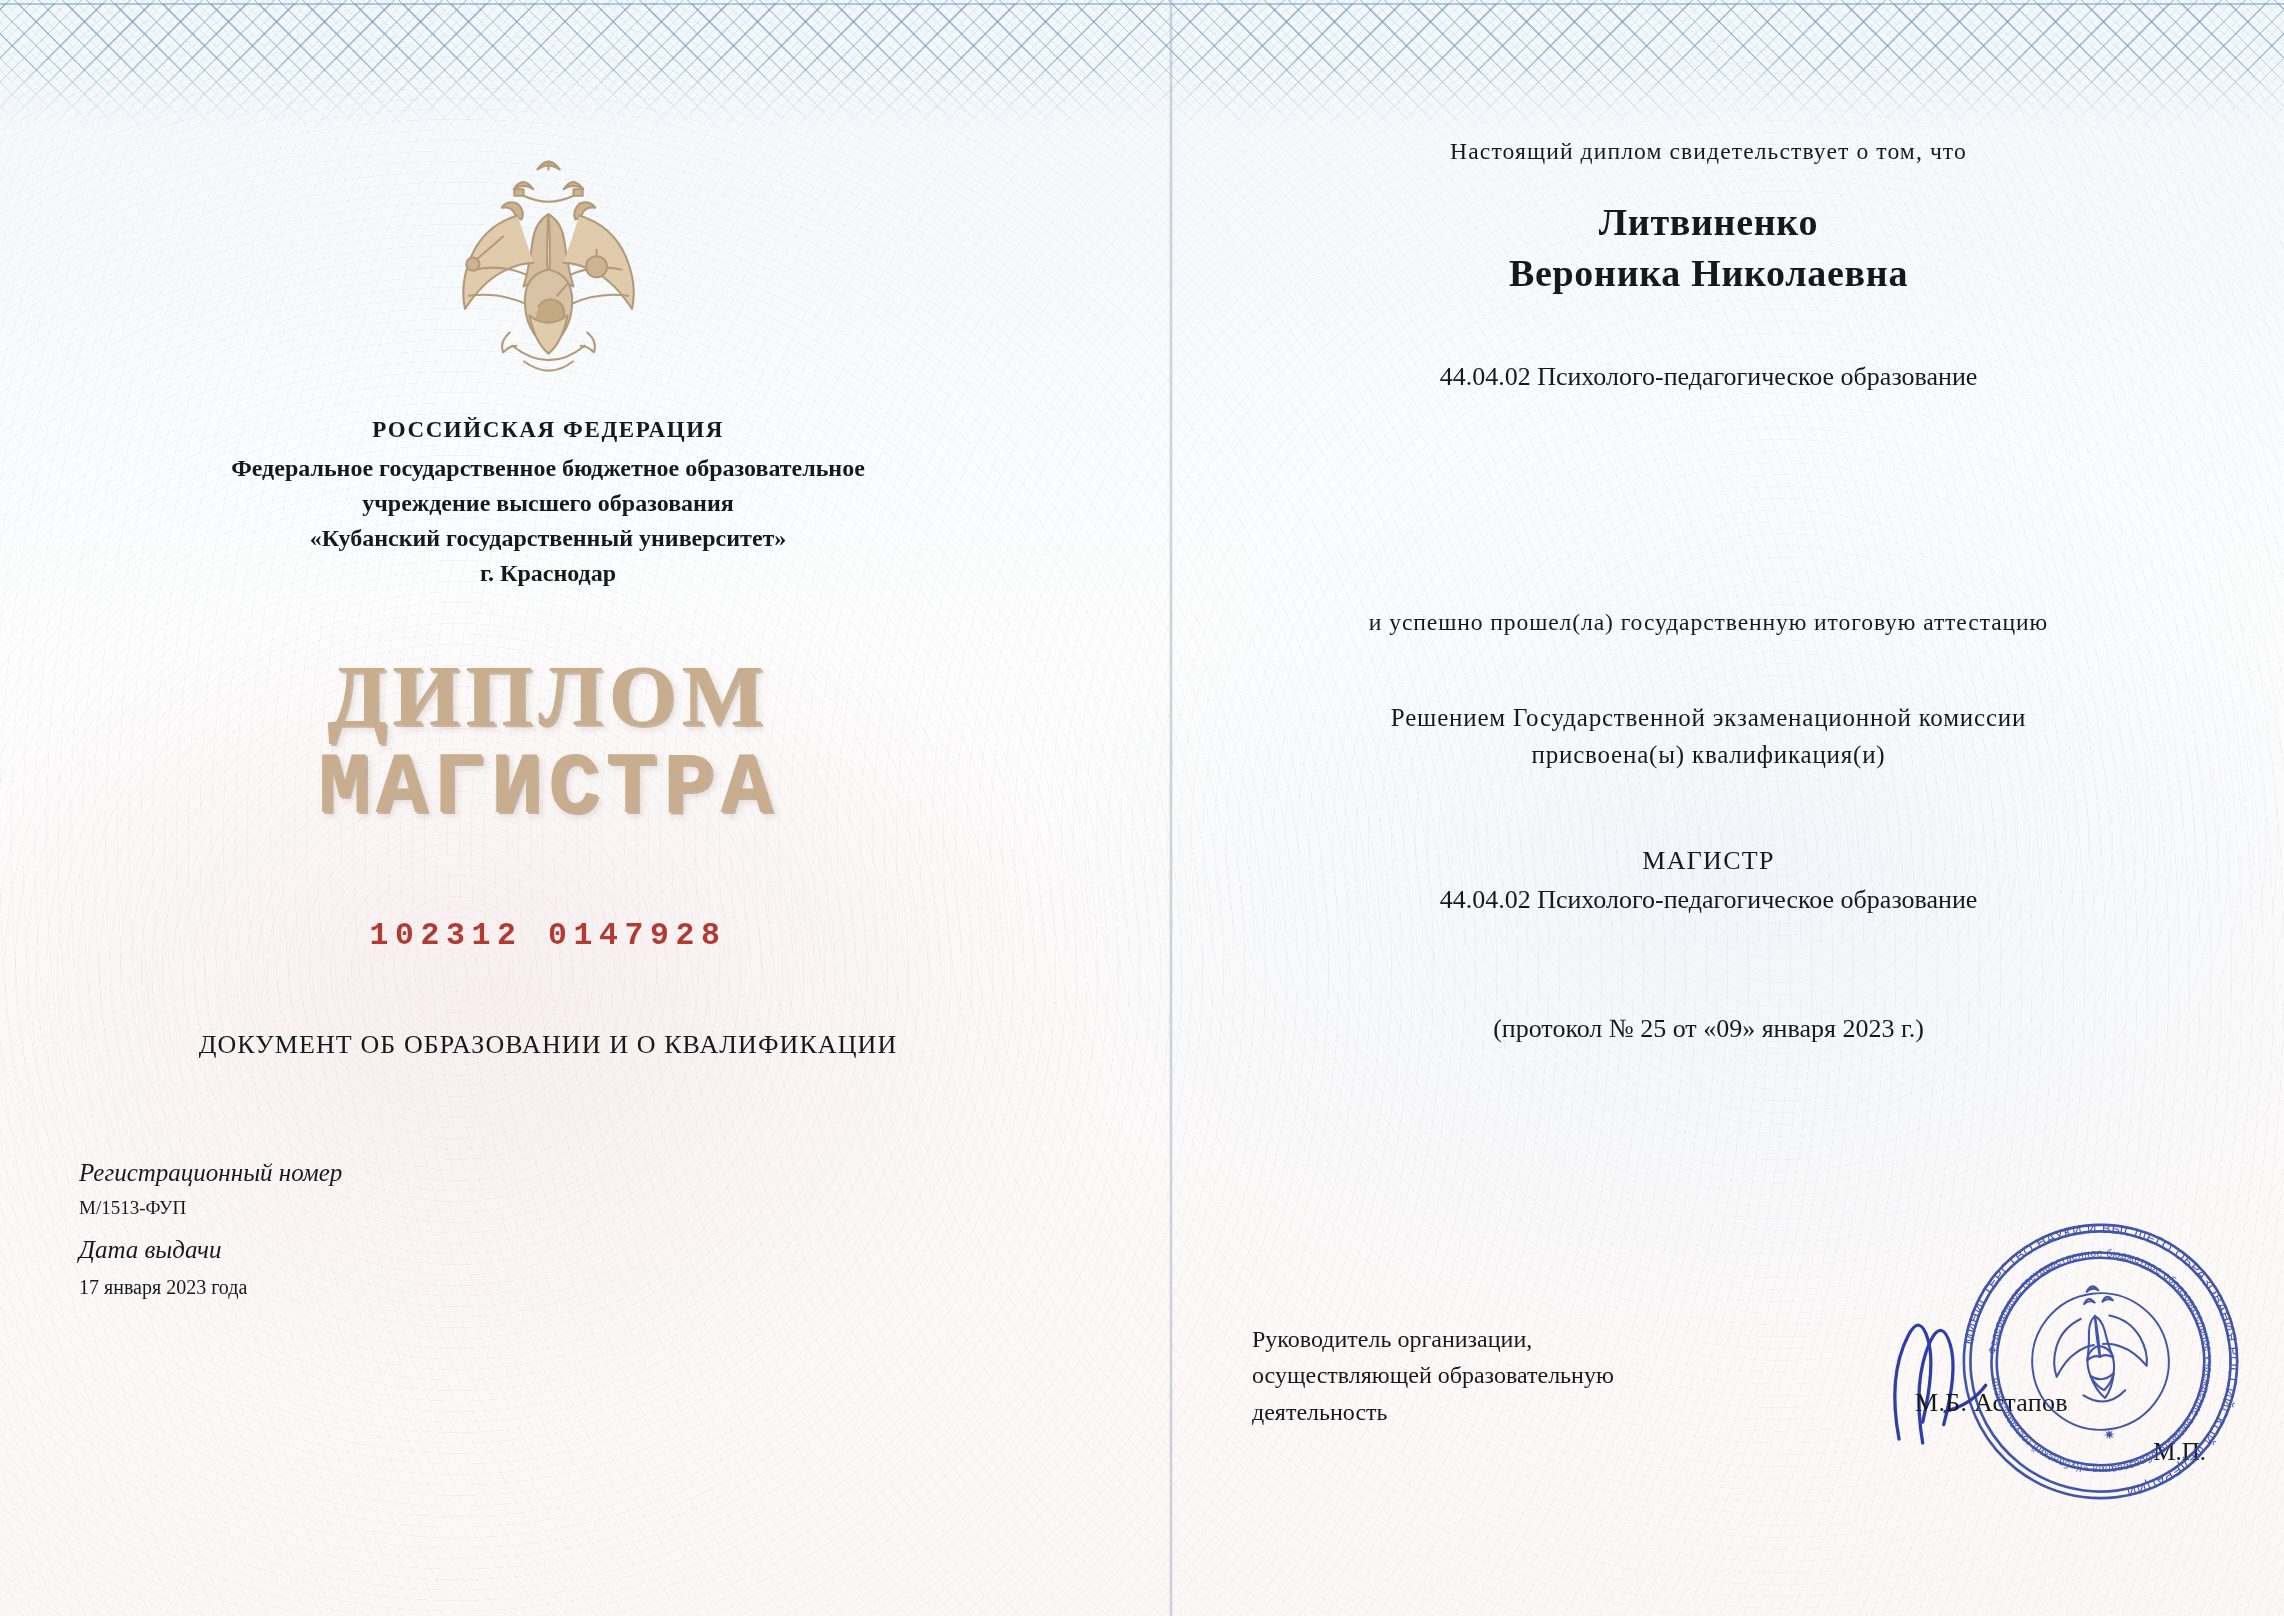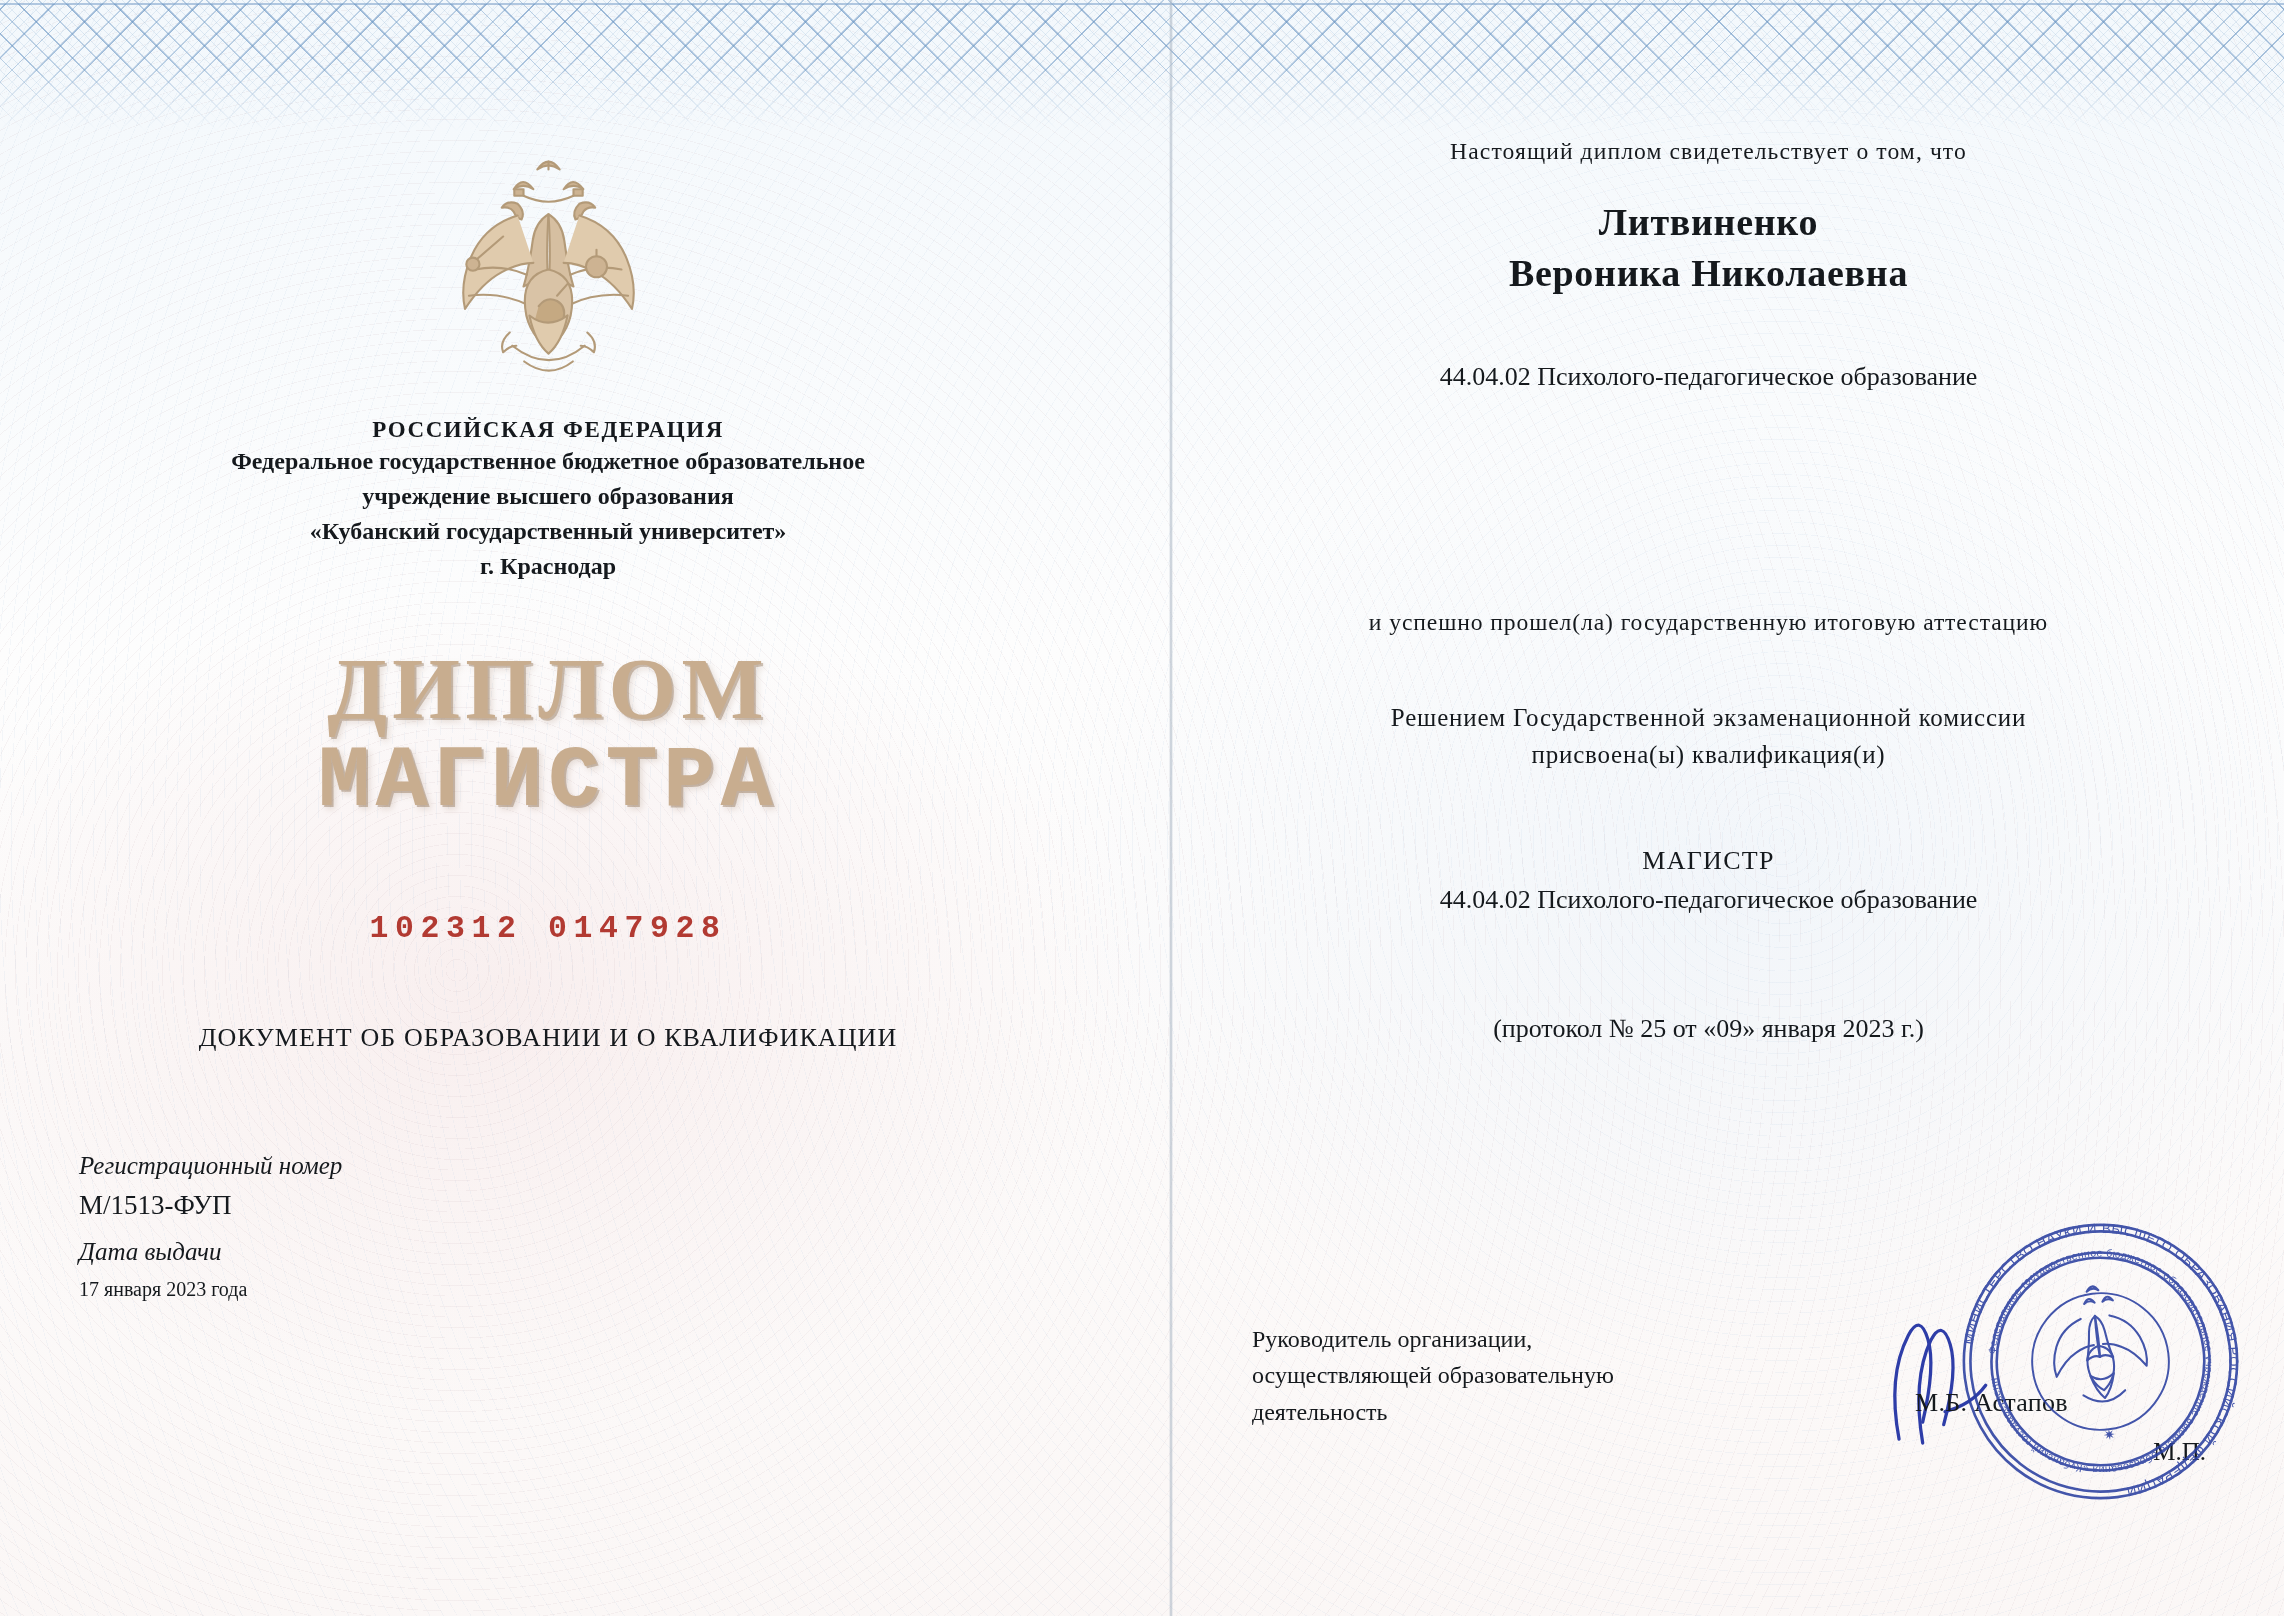--- a/index.html
+++ b/index.html
@@ -121,21 +121,21 @@
     letter-spacing: 1.6px;
     font-weight: 700;
     color: #15191d;
   }
   .org-line {
     font-size: 24px;
     font-weight: 700;
     line-height: 1.46;
     color: #15191d;
   }
-  .org-block { margin-top: 1px; }
+  .org-block { margin-top: 8px; }
 
   .title-diplom {
     margin-top: 60px;
     font-size: 87px;
     font-weight: 700;
     letter-spacing: 5.3px;
     line-height: 1.04;
     color: #c8ad8f;
     text-shadow:
       2px 2px 0 rgba(140,110,80,0.40),
@@ -175,21 +175,21 @@
     text-align: left;
     padding-right: 85px;
   }
   .reg-label {
     font-size: 25px;
     font-style: italic;
     color: #15191d;
     margin-bottom: 10.5px;
   }
   .reg-value {
-    font-size: 27px;
+    font-size: 19px;
     color: #15191d;
     margin-bottom: 17px;
   }
   .date-label {
     font-size: 25px;
     font-style: italic;
     color: #15191d;
     margin-bottom: 11.8px;
   }
   .date-value {

